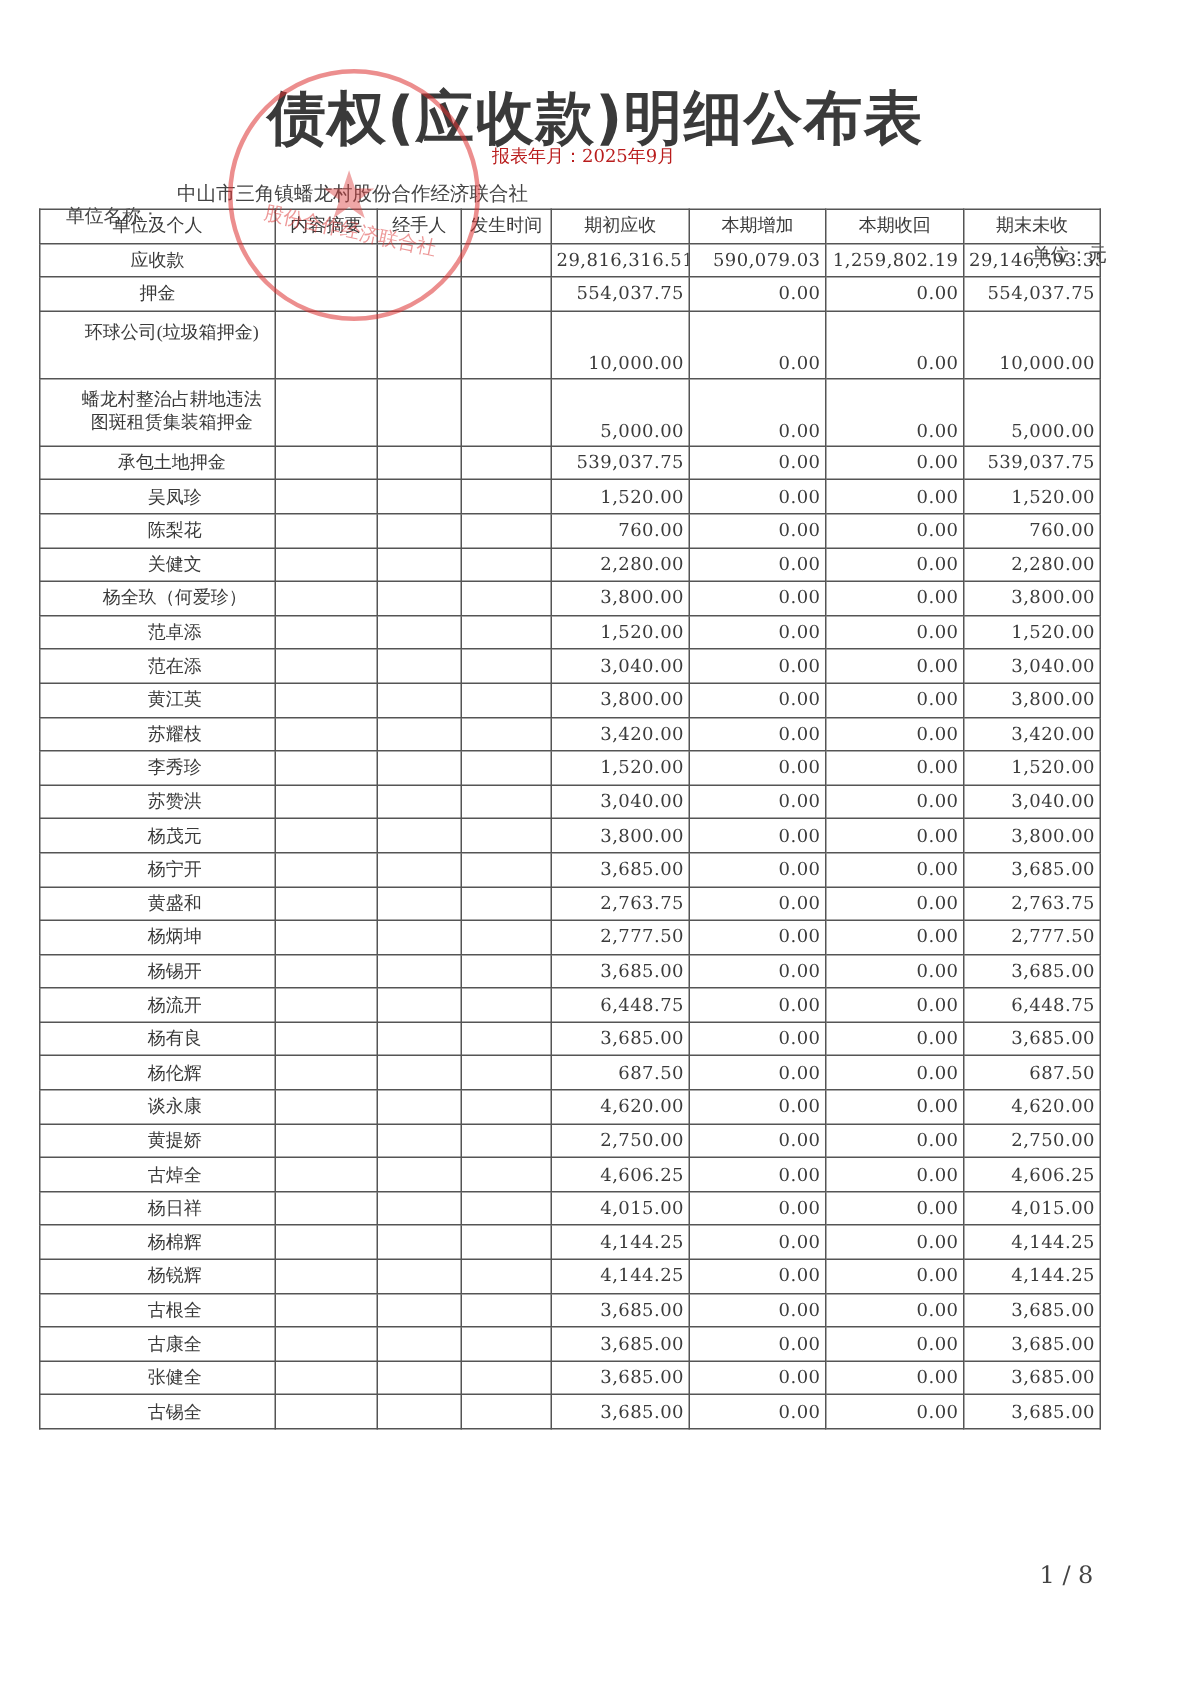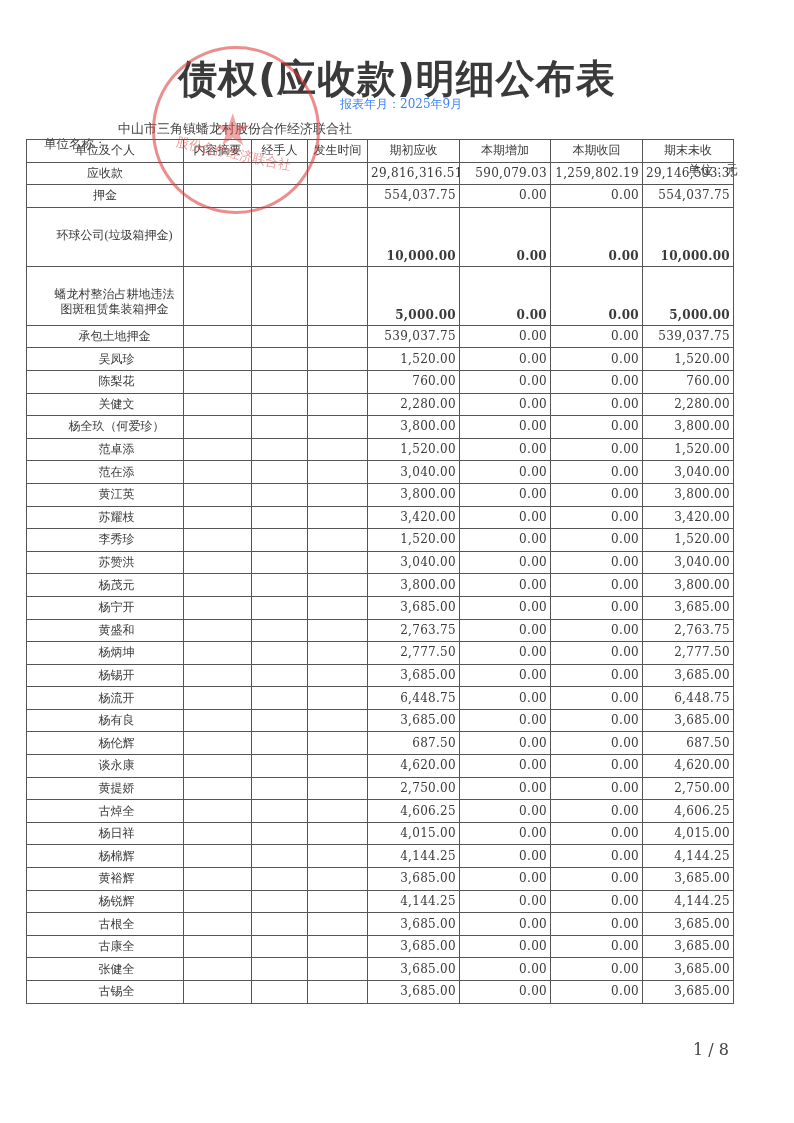--- a/index.html
+++ b/index.html
@@ -1,36 +1,36 @@
 <!DOCTYPE html>
 <html><head>
 <meta charset="utf-8">
 <style>
   html, body { margin: 0; padding: 0; background: #ffffff; }
   body { width: 794px; height: 1123px; position: relative; overflow: hidden;
          font-family: "DejaVu Serif", "Liberation Serif", serif; color: #333; }
   .title { position: absolute; left: 0; width: 794px; top: 52px; text-align: center;
            font-family: "DejaVu Sans", "Liberation Sans", sans-serif; font-size: 39px;
            font-weight: bold; color: #3a3a3a; letter-spacing: 1px; }
-  .report-date { position: absolute; left: 340px; top: 96px; font-size: 12px; color: #3b82f6; }
+  .report-date { position: absolute; left: 328px; top: 96px; font-size: 12px; color: #b91c1c; }
   .unit-name-label { position: absolute; left: 44px; top: 136px; font-size: 12.5px; color: #444; }
   .unit-name { position: absolute; left: 118px; top: 120px; font-size: 13px; color: #444; }
   .currency { position: absolute; left: 688px; top: 118px; font-size: 12.5px; color: #444; margin-top: 44px; }
   table { position: absolute; left: 26px; top: 139px; border-collapse: collapse;
           table-layout: fixed; width: 707px; border-radius: 13px; }
   td, th { border: 1px solid #555; padding: 0 3px; font-size: 12px; font-weight: normal;
            height: 21.6px; line-height: 15px; color: #3a3a3a; white-space: nowrap; overflow: hidden; }
   th { text-align: center; }
   td.num { text-align: right; font-family: "DejaVu Serif", serif; letter-spacing: 0.3px; }
   td.name { text-align: center; font-family: Liberation Serif, serif; }
   td.indent1 { padding-left: 22px; }
   td.indent2 { padding-left: 26px; }
-  td.wrap { white-space: normal; vertical-align: top; padding-top: 20px; }
+  td.wrap { white-space: normal; vertical-align: top; padding-top: 6px; }
   td.tall { height: 38px; }
-  td.tall.num { vertical-align: bottom; padding-bottom: 2px; font-weight: bold; }
+  td.tall.num { vertical-align: bottom; padding-bottom: 2px; }
   .page-num { position: absolute; left: 693px; top: 1040px; font-size: 16px; color: #444; }
   .stamp { position: absolute; left: 152px; top: 46px; width: 162px; height: 162px;
            border: 3px solid rgba(220,50,50,0.55); border-radius: 50%; pointer-events: none; }
   .stamp-star { position: absolute; left: 58px; top: 55px; font-size: 44px; color: rgba(220,60,60,0.45); }
   .stamp-bottom { position: absolute; left: 20px; top: 96px; font-size: 13px; color: rgba(220,50,50,0.5);
                   transform: rotate(12deg); font-family: "DejaVu Sans", sans-serif; }
 </style>
 </head>
 <body>
 
@@ -338,30 +338,20 @@
         <td class="name indent2">杨棉辉</td>
         <td class=""></td>
         <td class=""></td>
         <td class=""></td>
         <td class="num">4,144.25</td>
         <td class="num">0.00</td>
         <td class="num">0.00</td>
         <td class="num">4,144.25</td>
       </tr>
       <tr>
-        <td class="name indent2">黄裕辉</td>
-        <td class=""></td>
-        <td class=""></td>
-        <td class=""></td>
-        <td class="num">3,685.00</td>
-        <td class="num">0.00</td>
-        <td class="num">0.00</td>
-        <td class="num">3,685.00</td>
-      </tr>
-      <tr>
         <td class="name indent2">杨锐辉</td>
         <td class=""></td>
         <td class=""></td>
         <td class=""></td>
         <td class="num">4,144.25</td>
         <td class="num">0.00</td>
         <td class="num">0.00</td>
         <td class="num">4,144.25</td>
       </tr>
       <tr>

